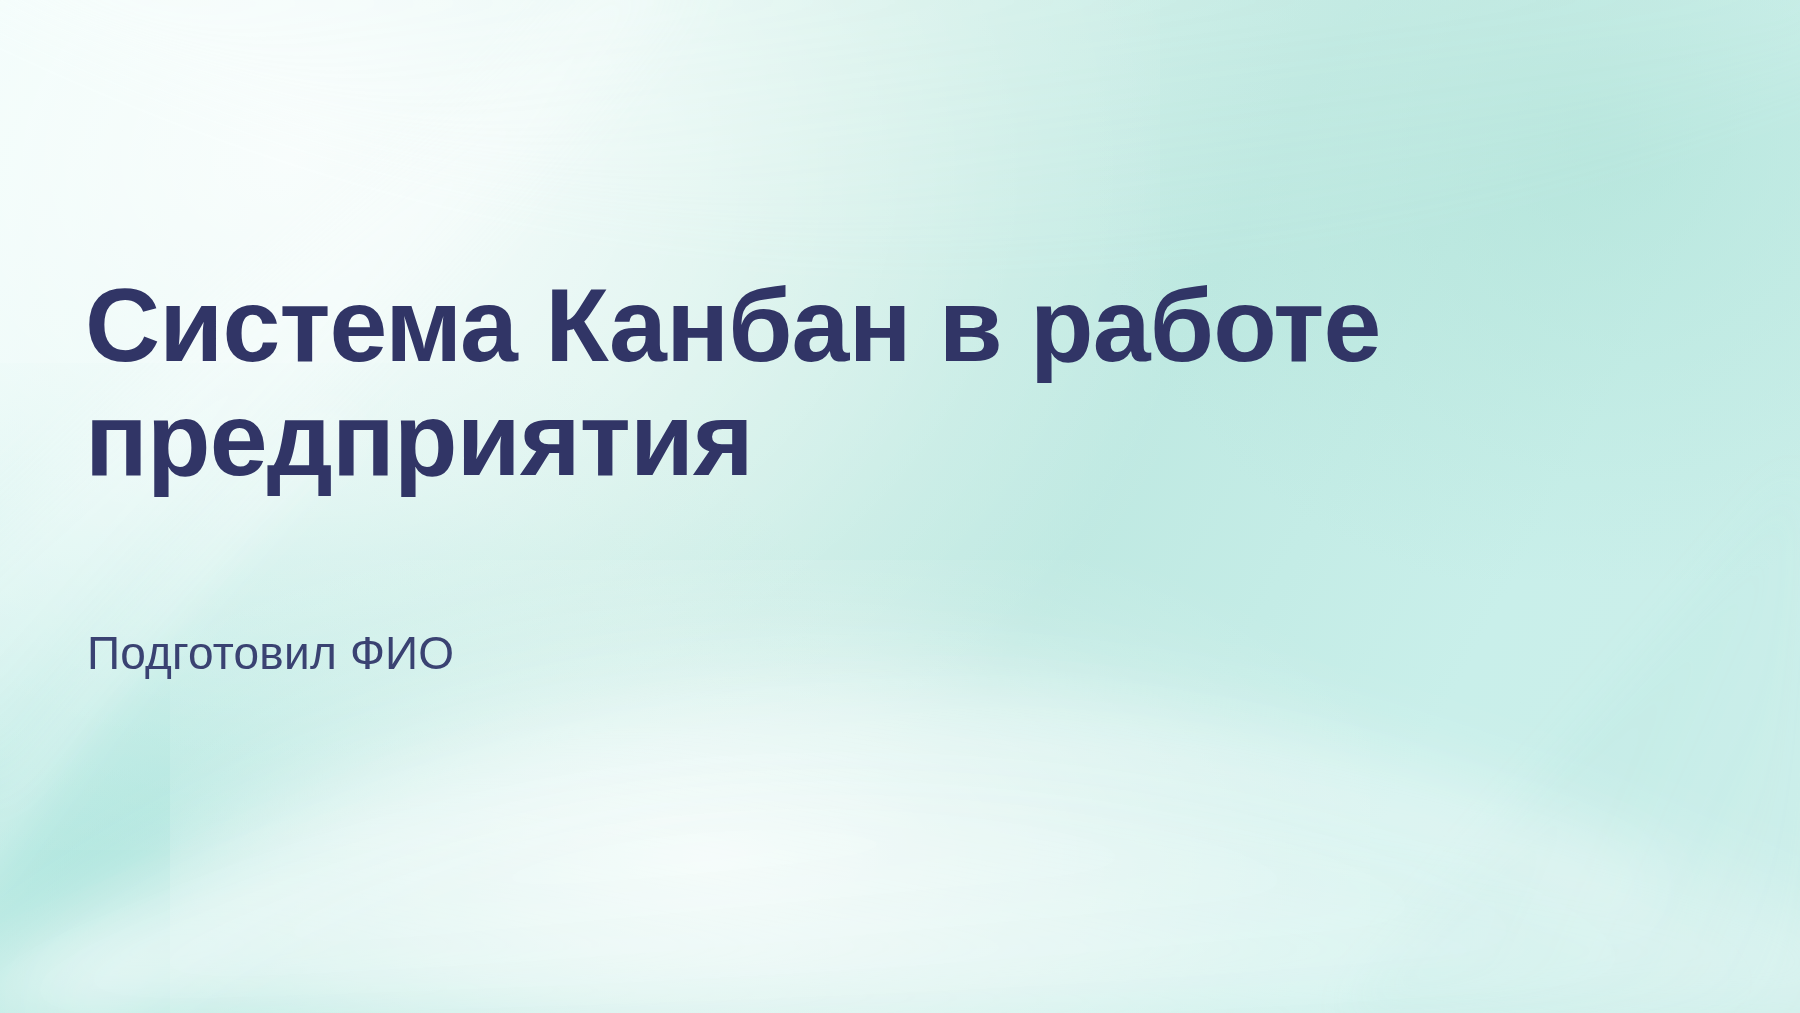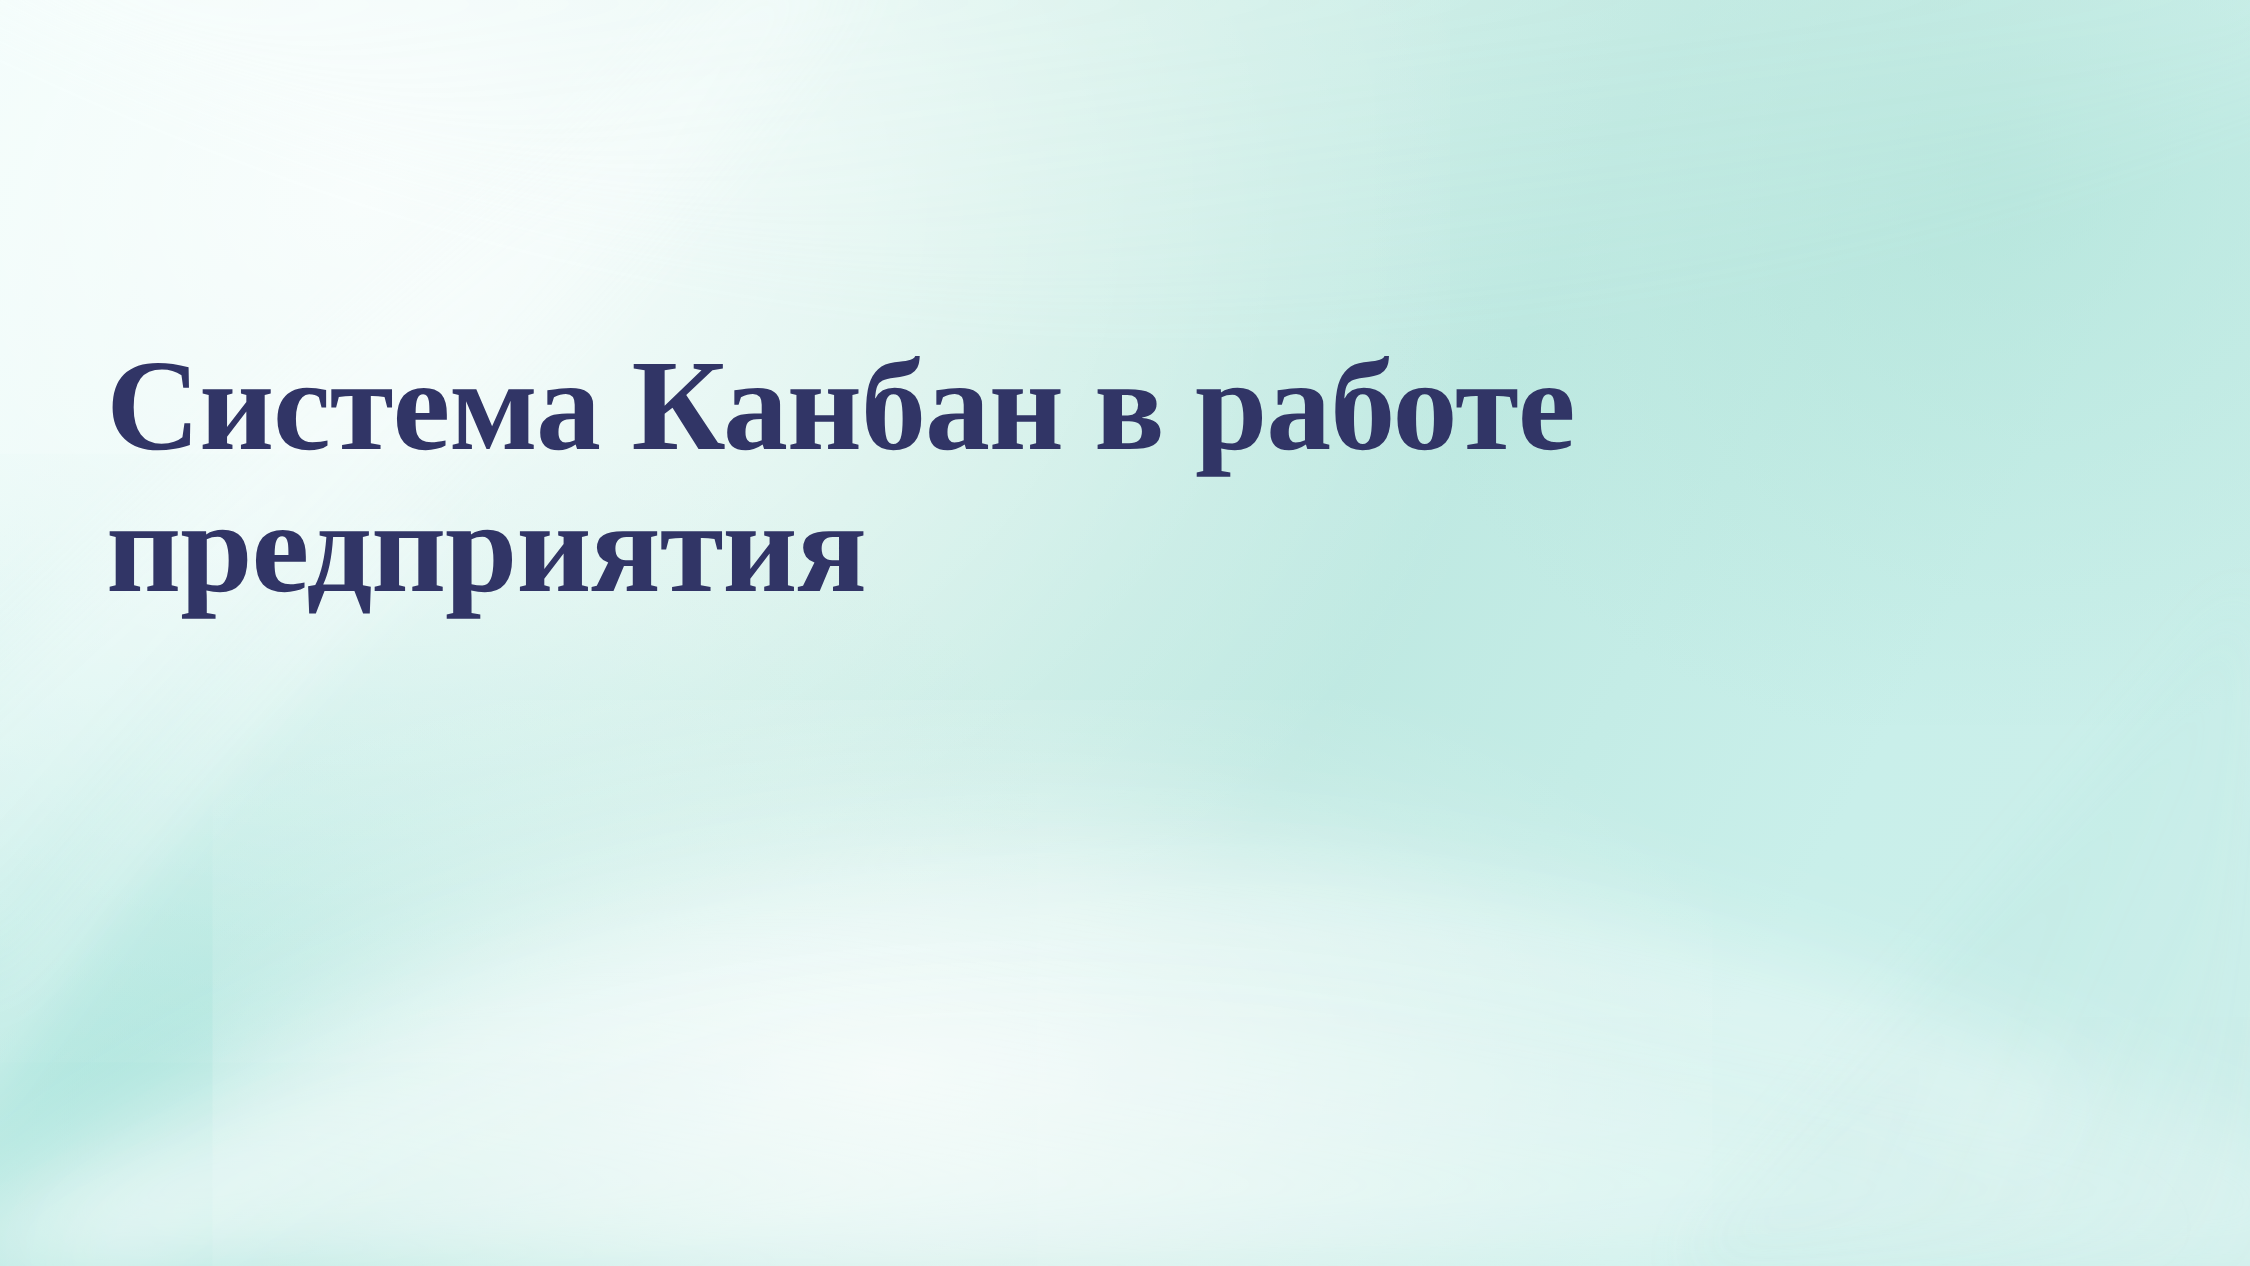--- a/index.html
+++ b/index.html
@@ -7,21 +7,21 @@
     margin: 0;
     padding: 0;
     background: #ffffff;
   }
 
   .slide {
     position: relative;
     width: 1800px;
     height: 1013px;
     overflow: hidden;
-    font-family: Liberation Serif, serif;
+    font-family: Liberation Sans, sans-serif;
     
     background:
       linear-gradient(118deg,
         #e9fbf8 0%,
         #dff6f2 16%,
         #cdeee6 38%,
         #bfe9e2 58%,
         #c9efea 78%,
         #cdeeea 100%);
   }
@@ -204,15 +204,16 @@
       <path d="M60,1013 C280,870 520,760 830,742
                C1140,724 1400,790 1640,900" fill="none" stroke="#ffffff" stroke-opacity="0.34" stroke-width="46" filter="url(#softBlurBig)"></path>
 
       <path d="M-40,880 C80,700 200,560 340,420" fill="none" stroke="#ffffff" stroke-opacity="0.26" stroke-width="38" filter="url(#softBlur)"></path>
     </svg>
   </div>
 
   <div class="content">
     <h1 class="title">Система Канбан в работе предприятия</h1>
 
+    <p class="subtitle">Подготовил ФИО</p>
   </div>
 
 </div>
 
 </body></html>

